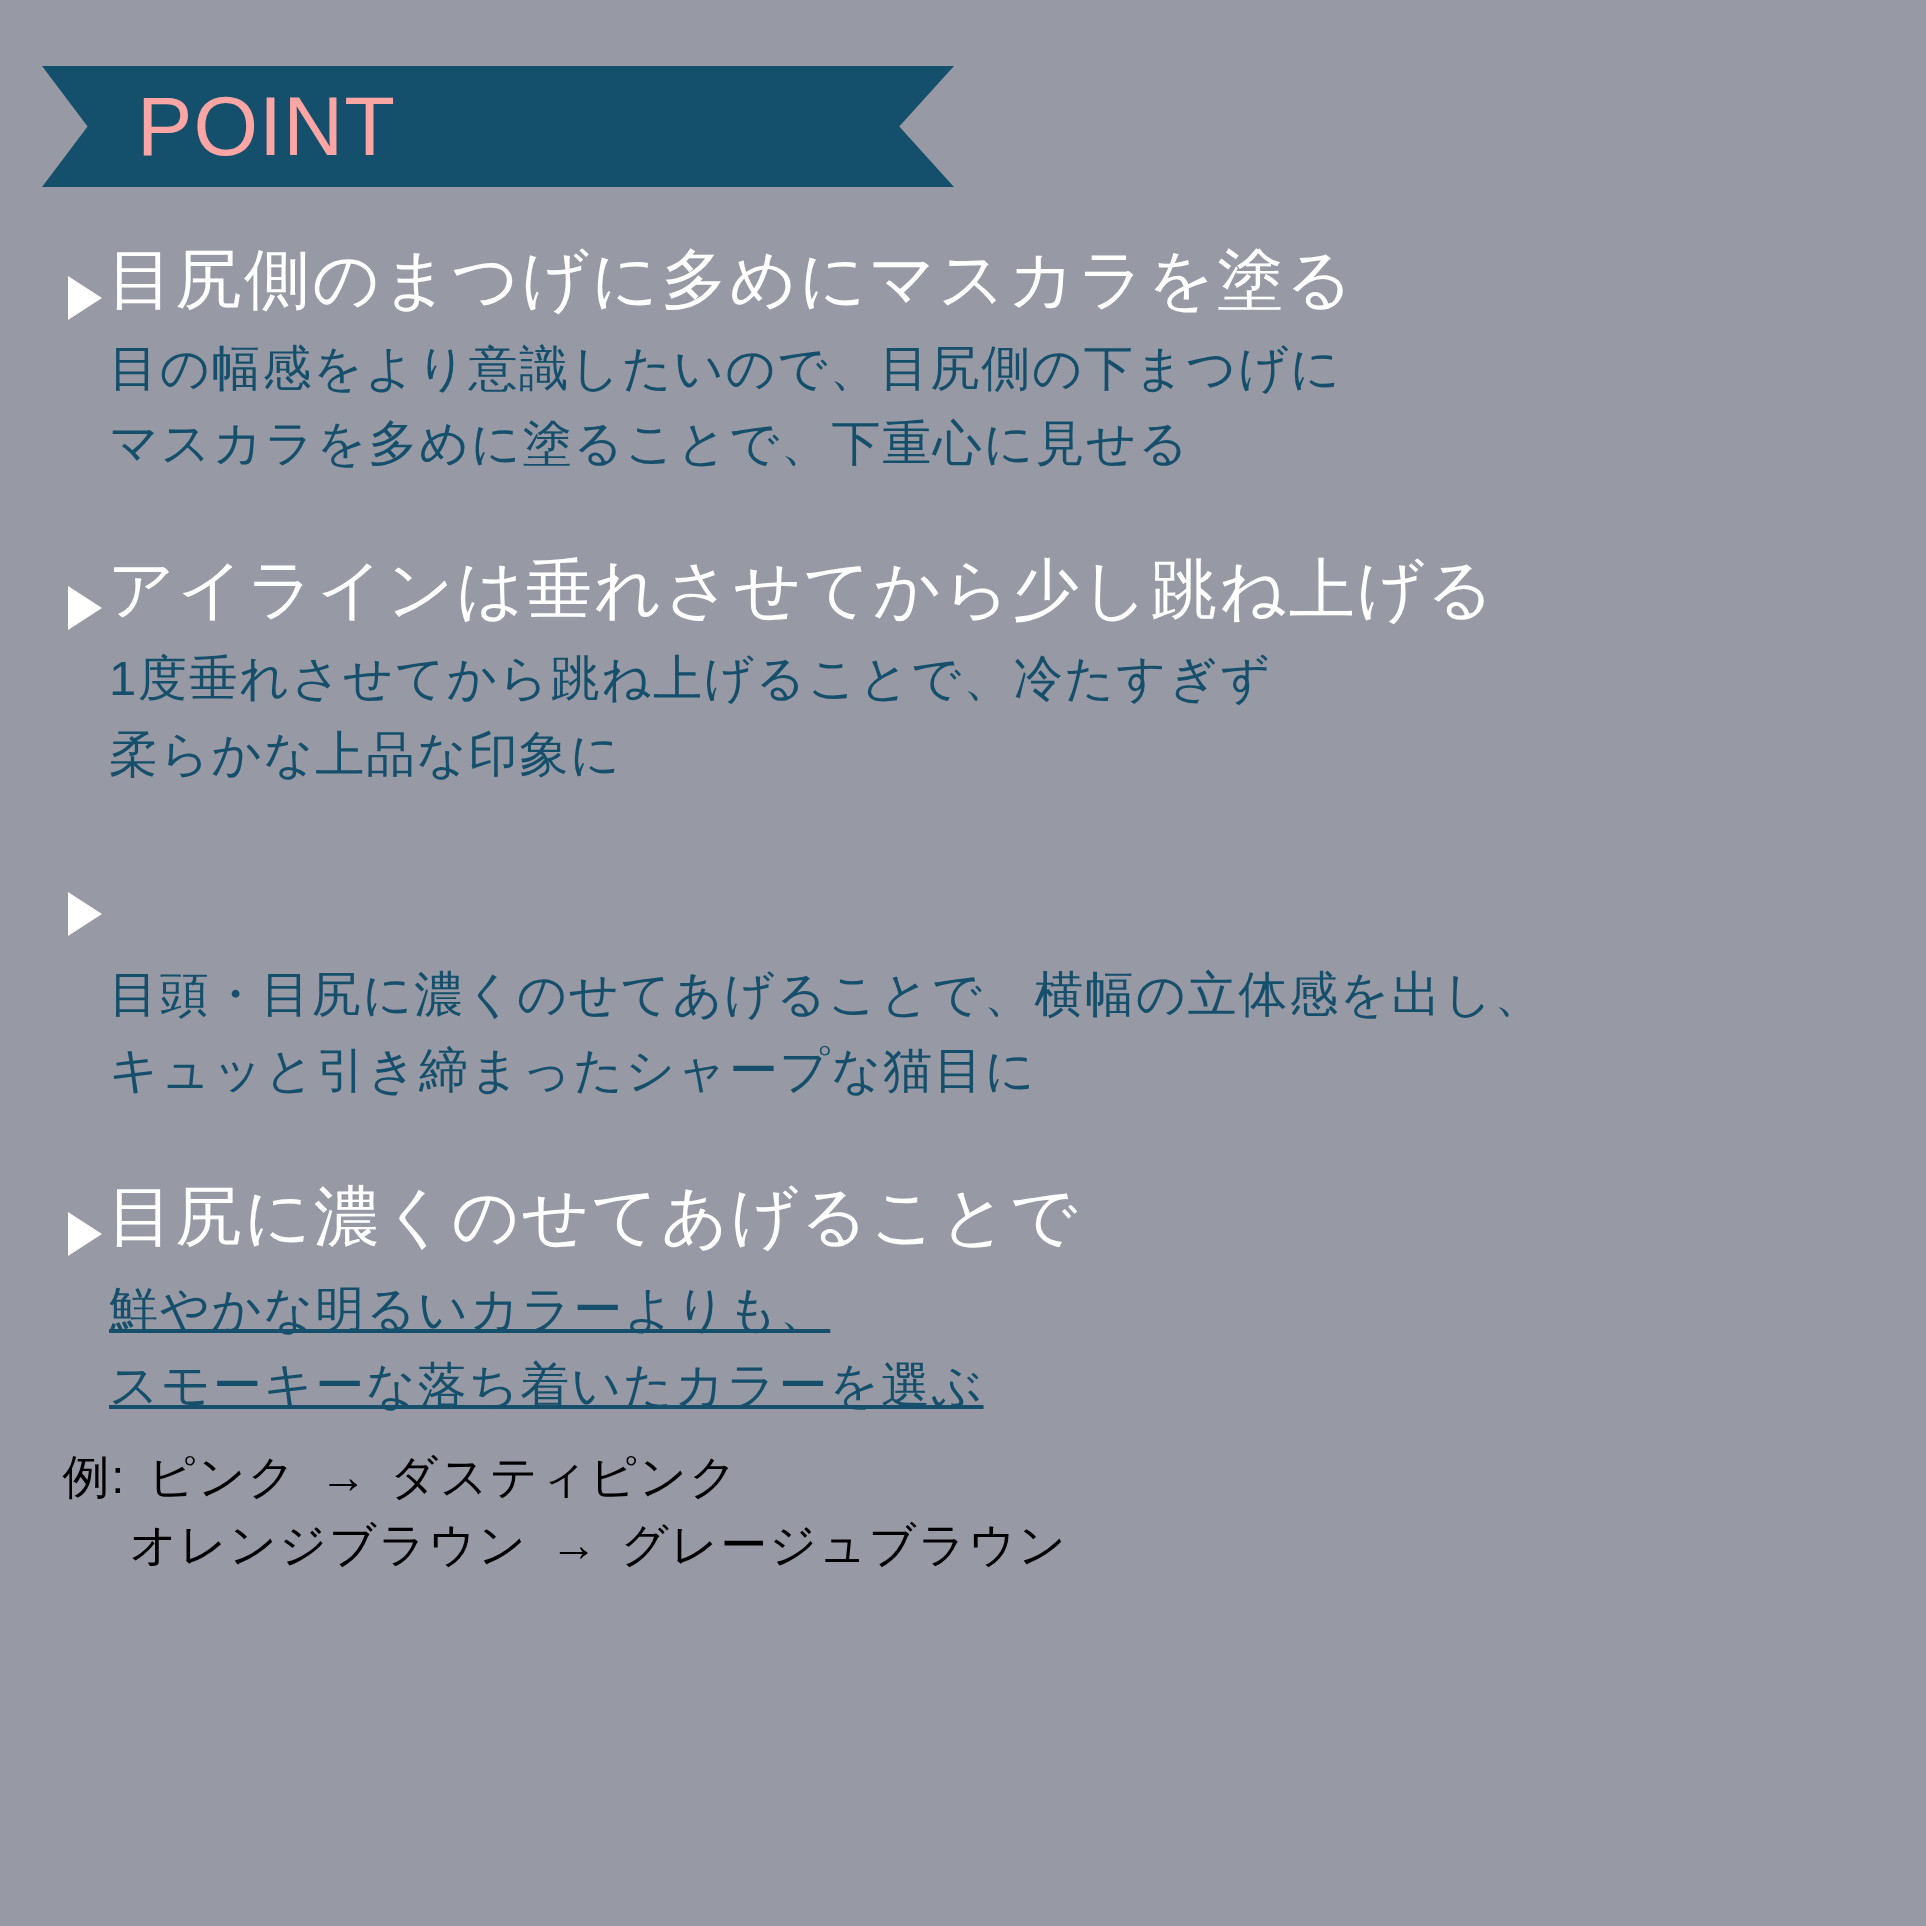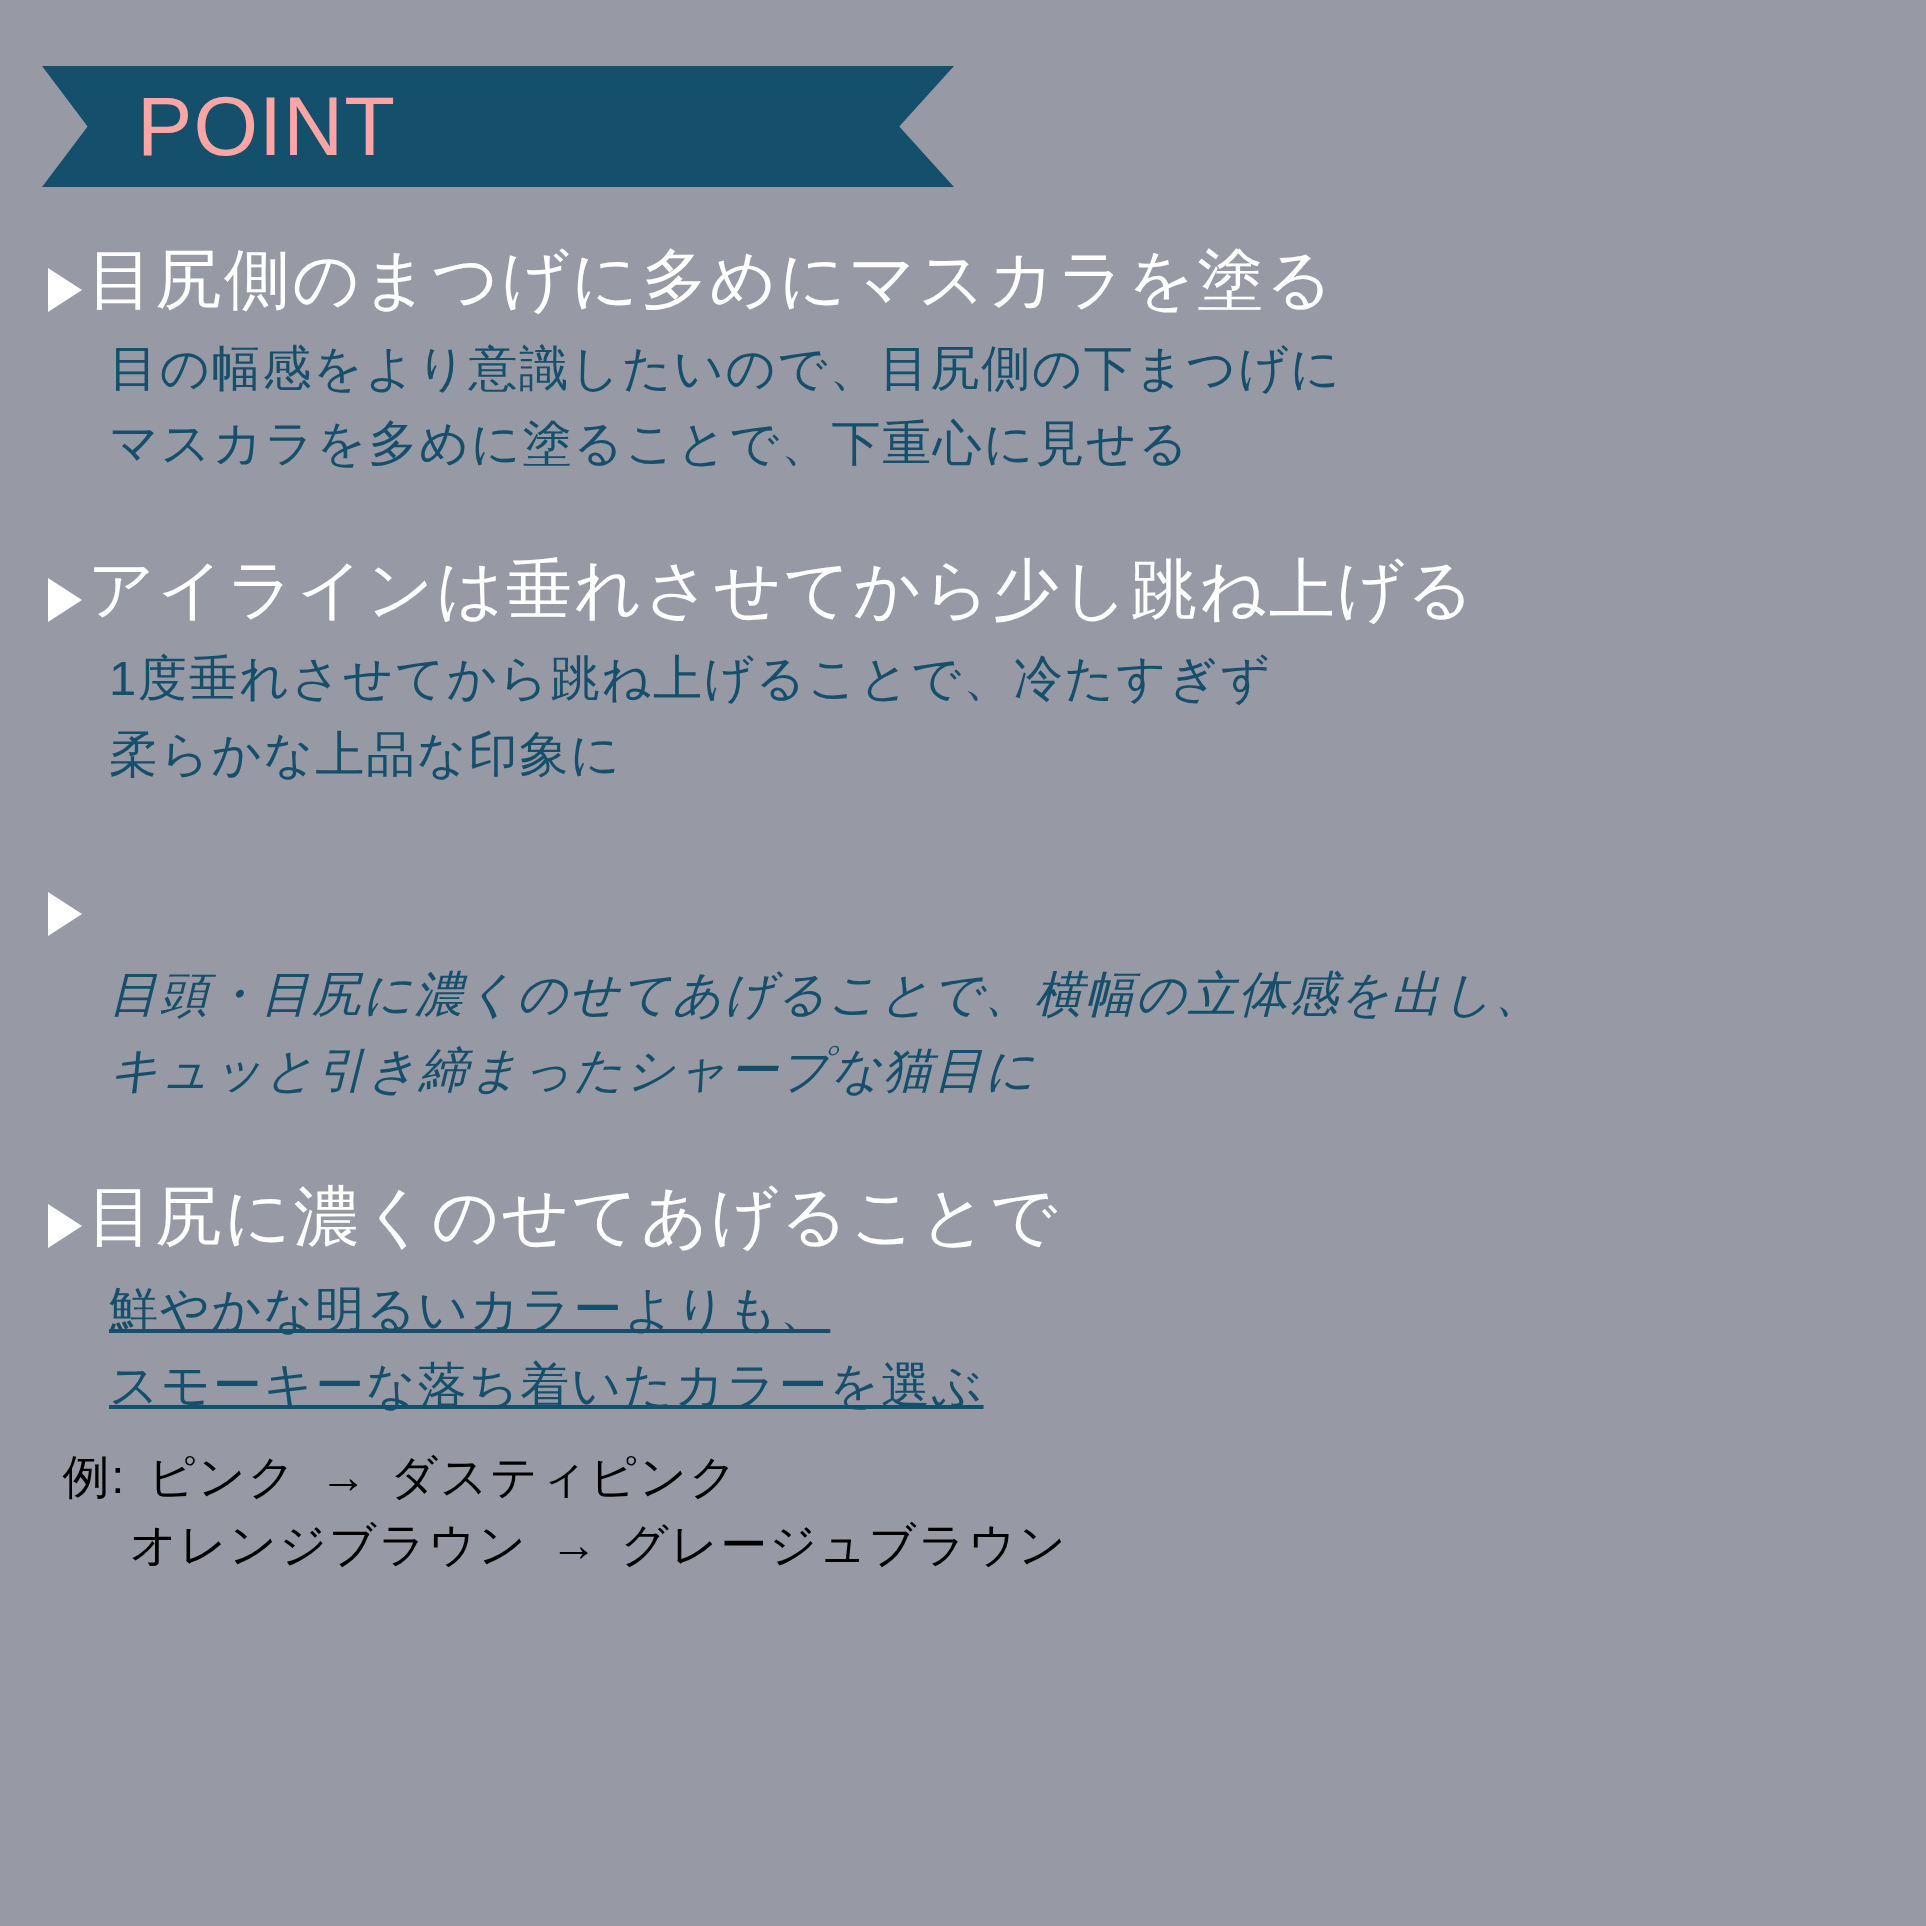--- a/index.html
+++ b/index.html
@@ -64,27 +64,28 @@
     left: 0;
     top: 239px;
     width: 1926px;
   }
   .point-block {
     margin-bottom: 53px;
     padding-left: 48px;
   }
   .point-head {
     display: flex;
-    align-items: center;
+    align-items: flex-end;
     color: #ffffff;
     font-size: 66px;
     line-height: 1.22;
     letter-spacing: 2.2px;
     font-weight: 400;
     white-space: nowrap;
+    margin-left: 20px;
   }
   .tri {
     flex: 0 0 auto;
     width: 0;
     height: 0;
     border-left: 34px solid #ffffff;
     border-top: 22px solid transparent;
     border-bottom: 22px solid transparent;
     margin-top: 21px;
     margin-right: 5.6px;
@@ -99,21 +100,21 @@
     white-space: nowrap;
   }
   .point-body .line {
     display: block;
   }
 
   
   .b1 { margin-bottom: 67px; }
   .b2 { margin-bottom: 78px; }
   .b3 { margin-bottom: 67px; }
-  .b3 .point-body { font-size: 49px; margin-top: 21px; font-style: italic; }
+  .b3 .point-body { font-size: 49px; margin-top: 21px; }
   .b4 .point-body { margin-top: 15.6px; text-decoration: underline; }
 
   .example {
     margin-top: 19px;
     padding-left: 14.5px;
     color: #000000;
     font-size: 47px;
     line-height: 1.45;
     letter-spacing: 1.7px;
     white-space: nowrap;

